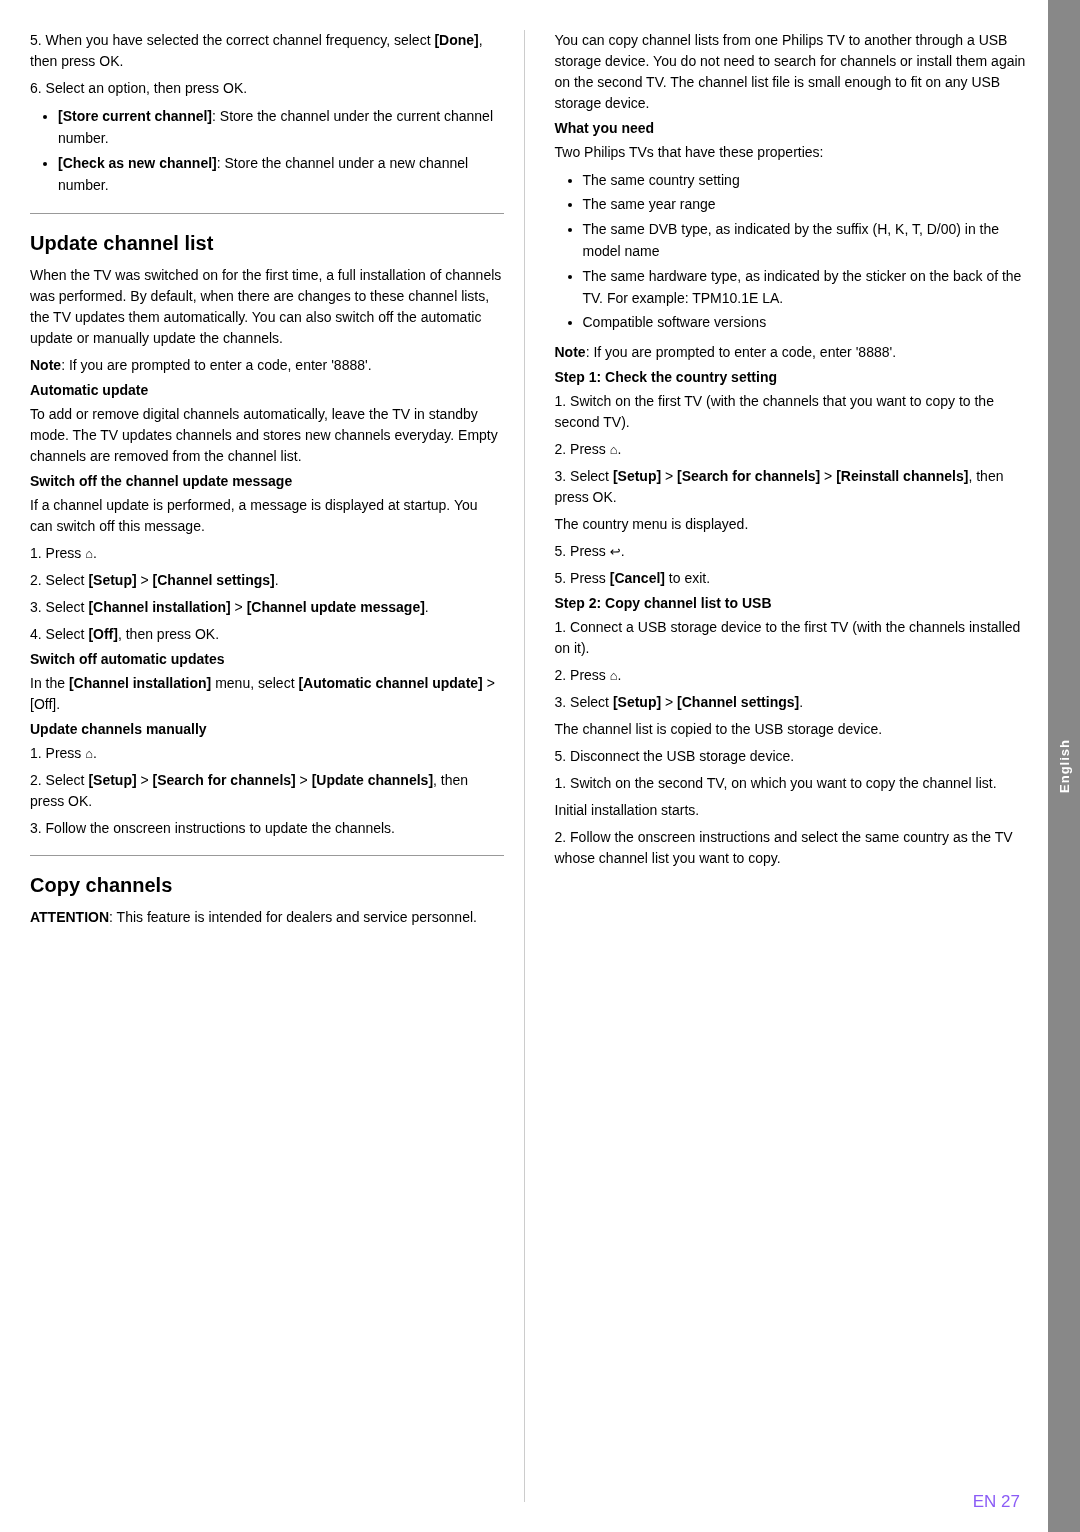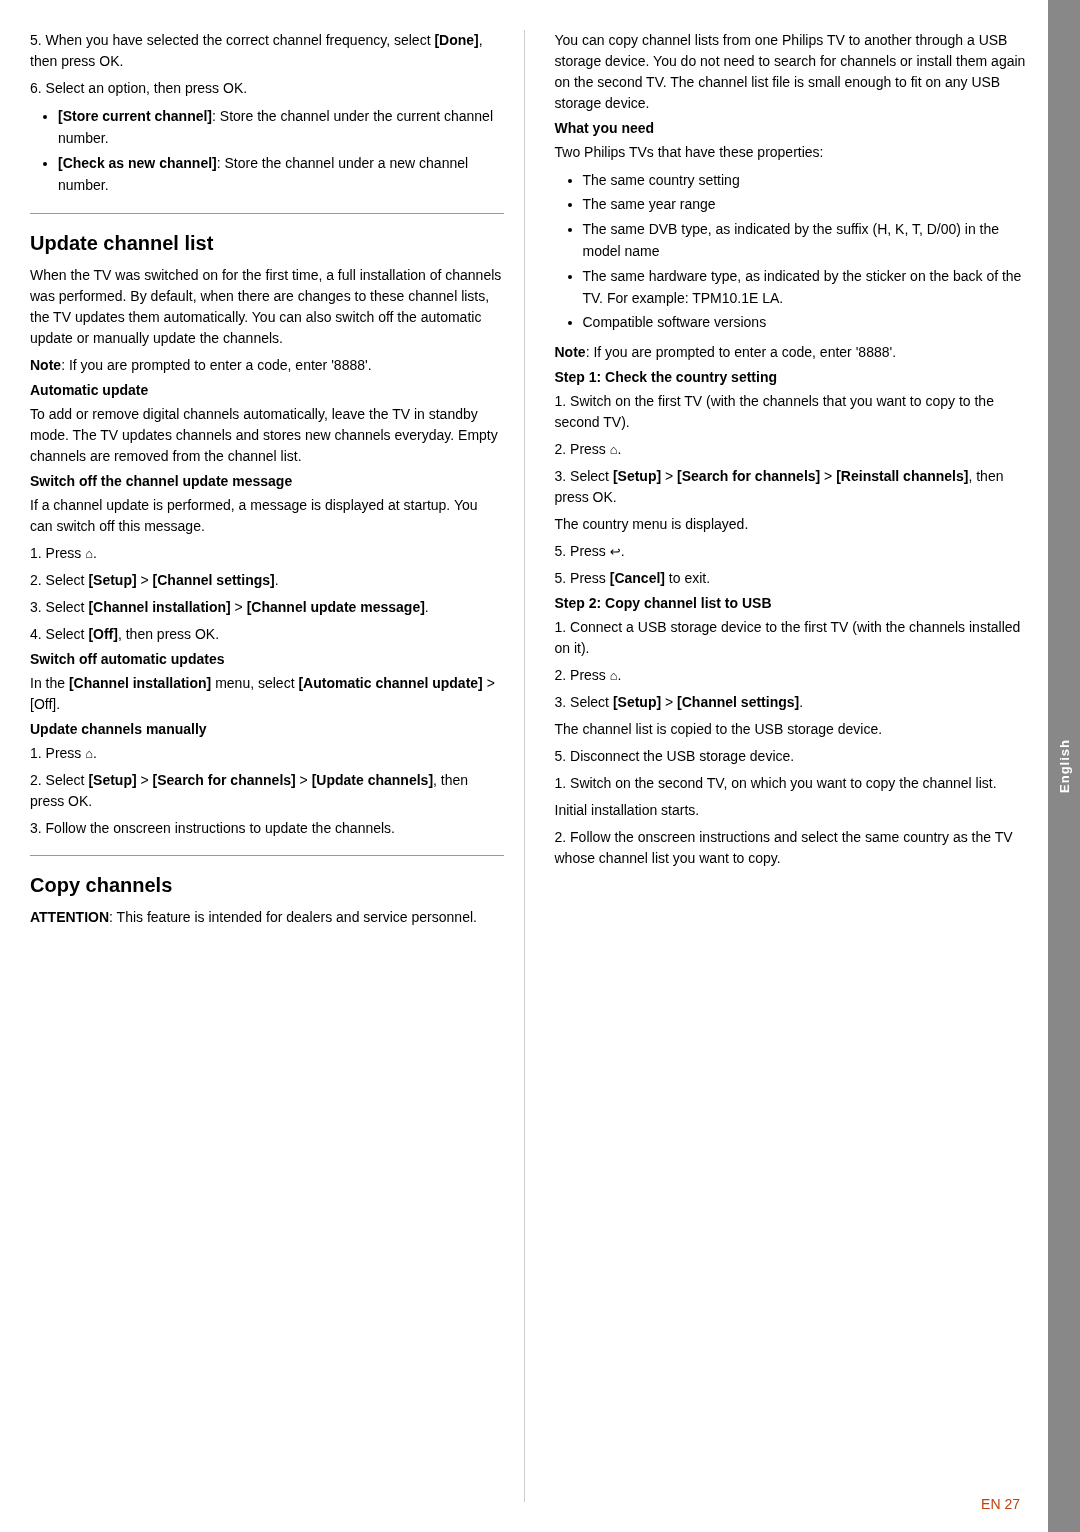--- a/index.html
+++ b/index.html
@@ -75,22 +75,22 @@
     }
     .bold { font-weight: bold; }
     .section-divider {
       border-top: 1px solid #999;
       margin: 16px 0 8px 0;
     }
     .page-footer {
       position: absolute;
       bottom: 20px;
       right: 60px;
-      font-size: 14px;
-      color: #c2410c;
+      font-size: 17px;
+      color: #8b5cf6;
     }
     .home-icon {
       display: inline-block;
       font-size: 13px;
     }
     .back-icon {
       display: inline-block;
       font-size: 13px;
     }
     

